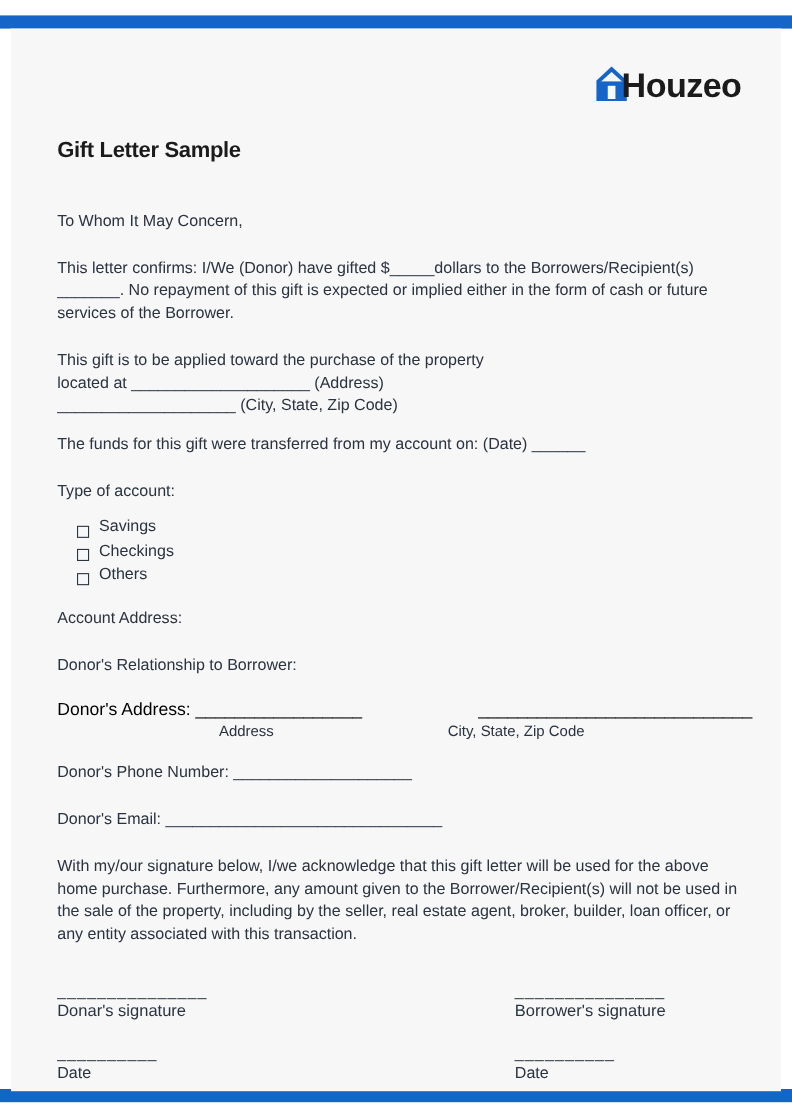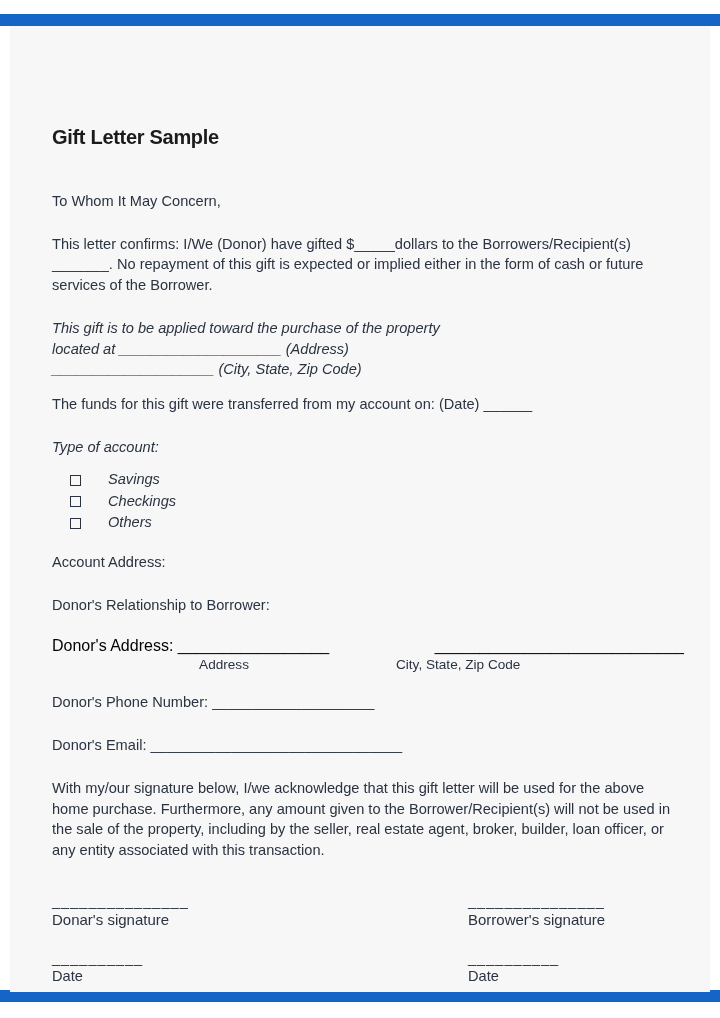--- a/index.html
+++ b/index.html
@@ -84,31 +84,29 @@
     letter-spacing: -0.3px;
   }
   p.body {
     font-size: 14.6px;
     color: #2a3340;
     line-height: 1.42;
     margin: 0 0 22px 0;
   }
   p.tight {
     margin-bottom: 14px;
-    font-style: italic;
   }
   .checkbox-list {
     margin: 0 0 20px 18px;
   }
   .checkbox-row {
     display: flex;
-    align-items: center;
-    gap: 27px;
+    align-items: flex-end;
+    gap: 9px;
     margin-bottom: 4px;
-    font-style: italic;
   }
   .cb {
     width: 11px;
     height: 11px;
     border: 1.6px solid #2a3340;
     background: #f7f7f7;
     display: inline-block;
     box-sizing: border-box;
   }
   .cb-label {
@@ -119,20 +117,21 @@
   .addr-row {
     display: flex;
     margin: 0 0 2px 0;
   }
   .addr-a { width: 384px; }
   .addr-caption {
     display: flex;
     font-size: 13.6px;
     color: #2a3340;
     margin: 0 0 20px 0;
+    gap: 11px;
   }
   .cap-1 { width: 214px; text-align: center; padding-left: 130px; box-sizing: border-box; }
   .cap-2 { width: 300px; text-align: left; padding-left: 130px; box-sizing: border-box; }
   .sig-area {
     display: flex;
     margin-top: 32px;
   }
   .sig-col {
     width: 50%;
   }
@@ -165,20 +164,30 @@
 </head>
 <body>
 
 <div class="page">
 
   <div class="bar-top"></div>
   <div class="bar-bottom"></div>
 
   <div class="sheet">
 
+    <div class="logo">
+      <span class="logo-mark">
+        <svg width="30" height="34" viewBox="0 0 30 34" xmlns="http://www.w3.org/2000/svg">
+          <path d="M3 16 L15 5 L27 16 L27 32 L3 32 Z" fill="none" stroke="#1565c8" stroke-width="3.6"></path>
+          <rect x="3" y="16" width="24" height="16" fill="#1565c8"></rect>
+          <rect x="11.5" y="20" width="7" height="12" fill="#f7f7f7"></rect>
+        </svg>
+      </span>
+      <span class="logo-text">Houzeo</span>
+    </div>
 
     <div class="content">
 
       <h1 class="title">Gift Letter Sample</h1>
 
       <p class="body">To Whom It May Concern,</p>
 
       <p class="body">This letter confirms: I/We (Donor) have gifted $_____dollars to the Borrowers/Recipient(s) _______. No repayment of this gift is expected or implied either in the form of cash or future services of the Borrower.</p>
 
       <p class="body tight">

